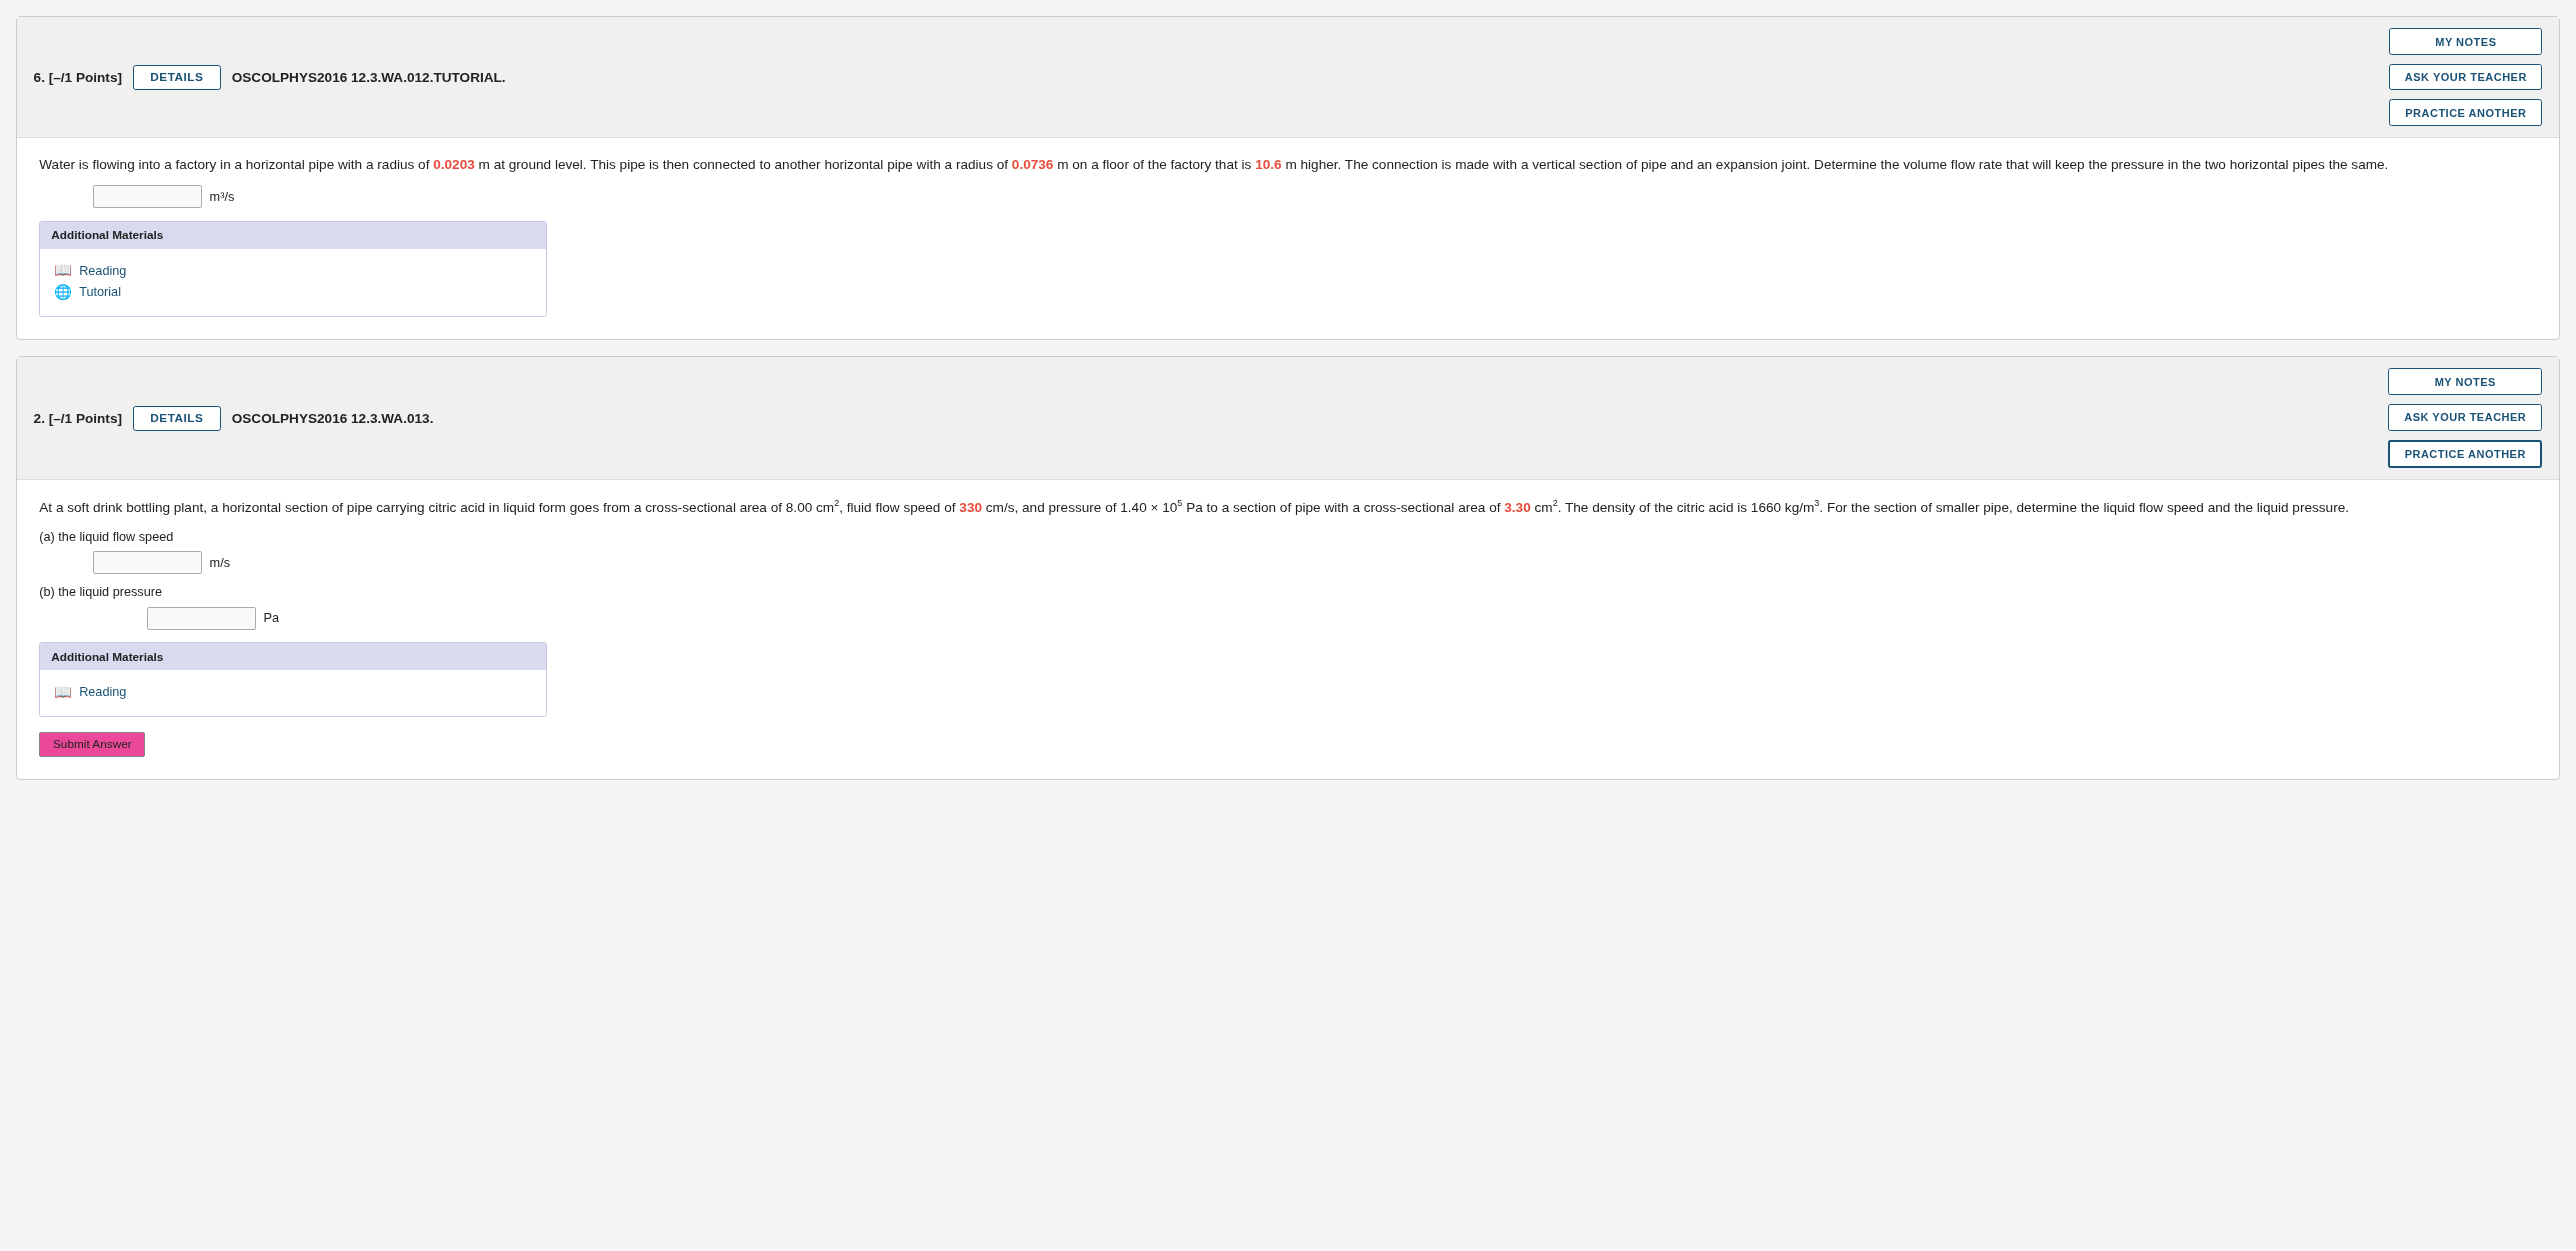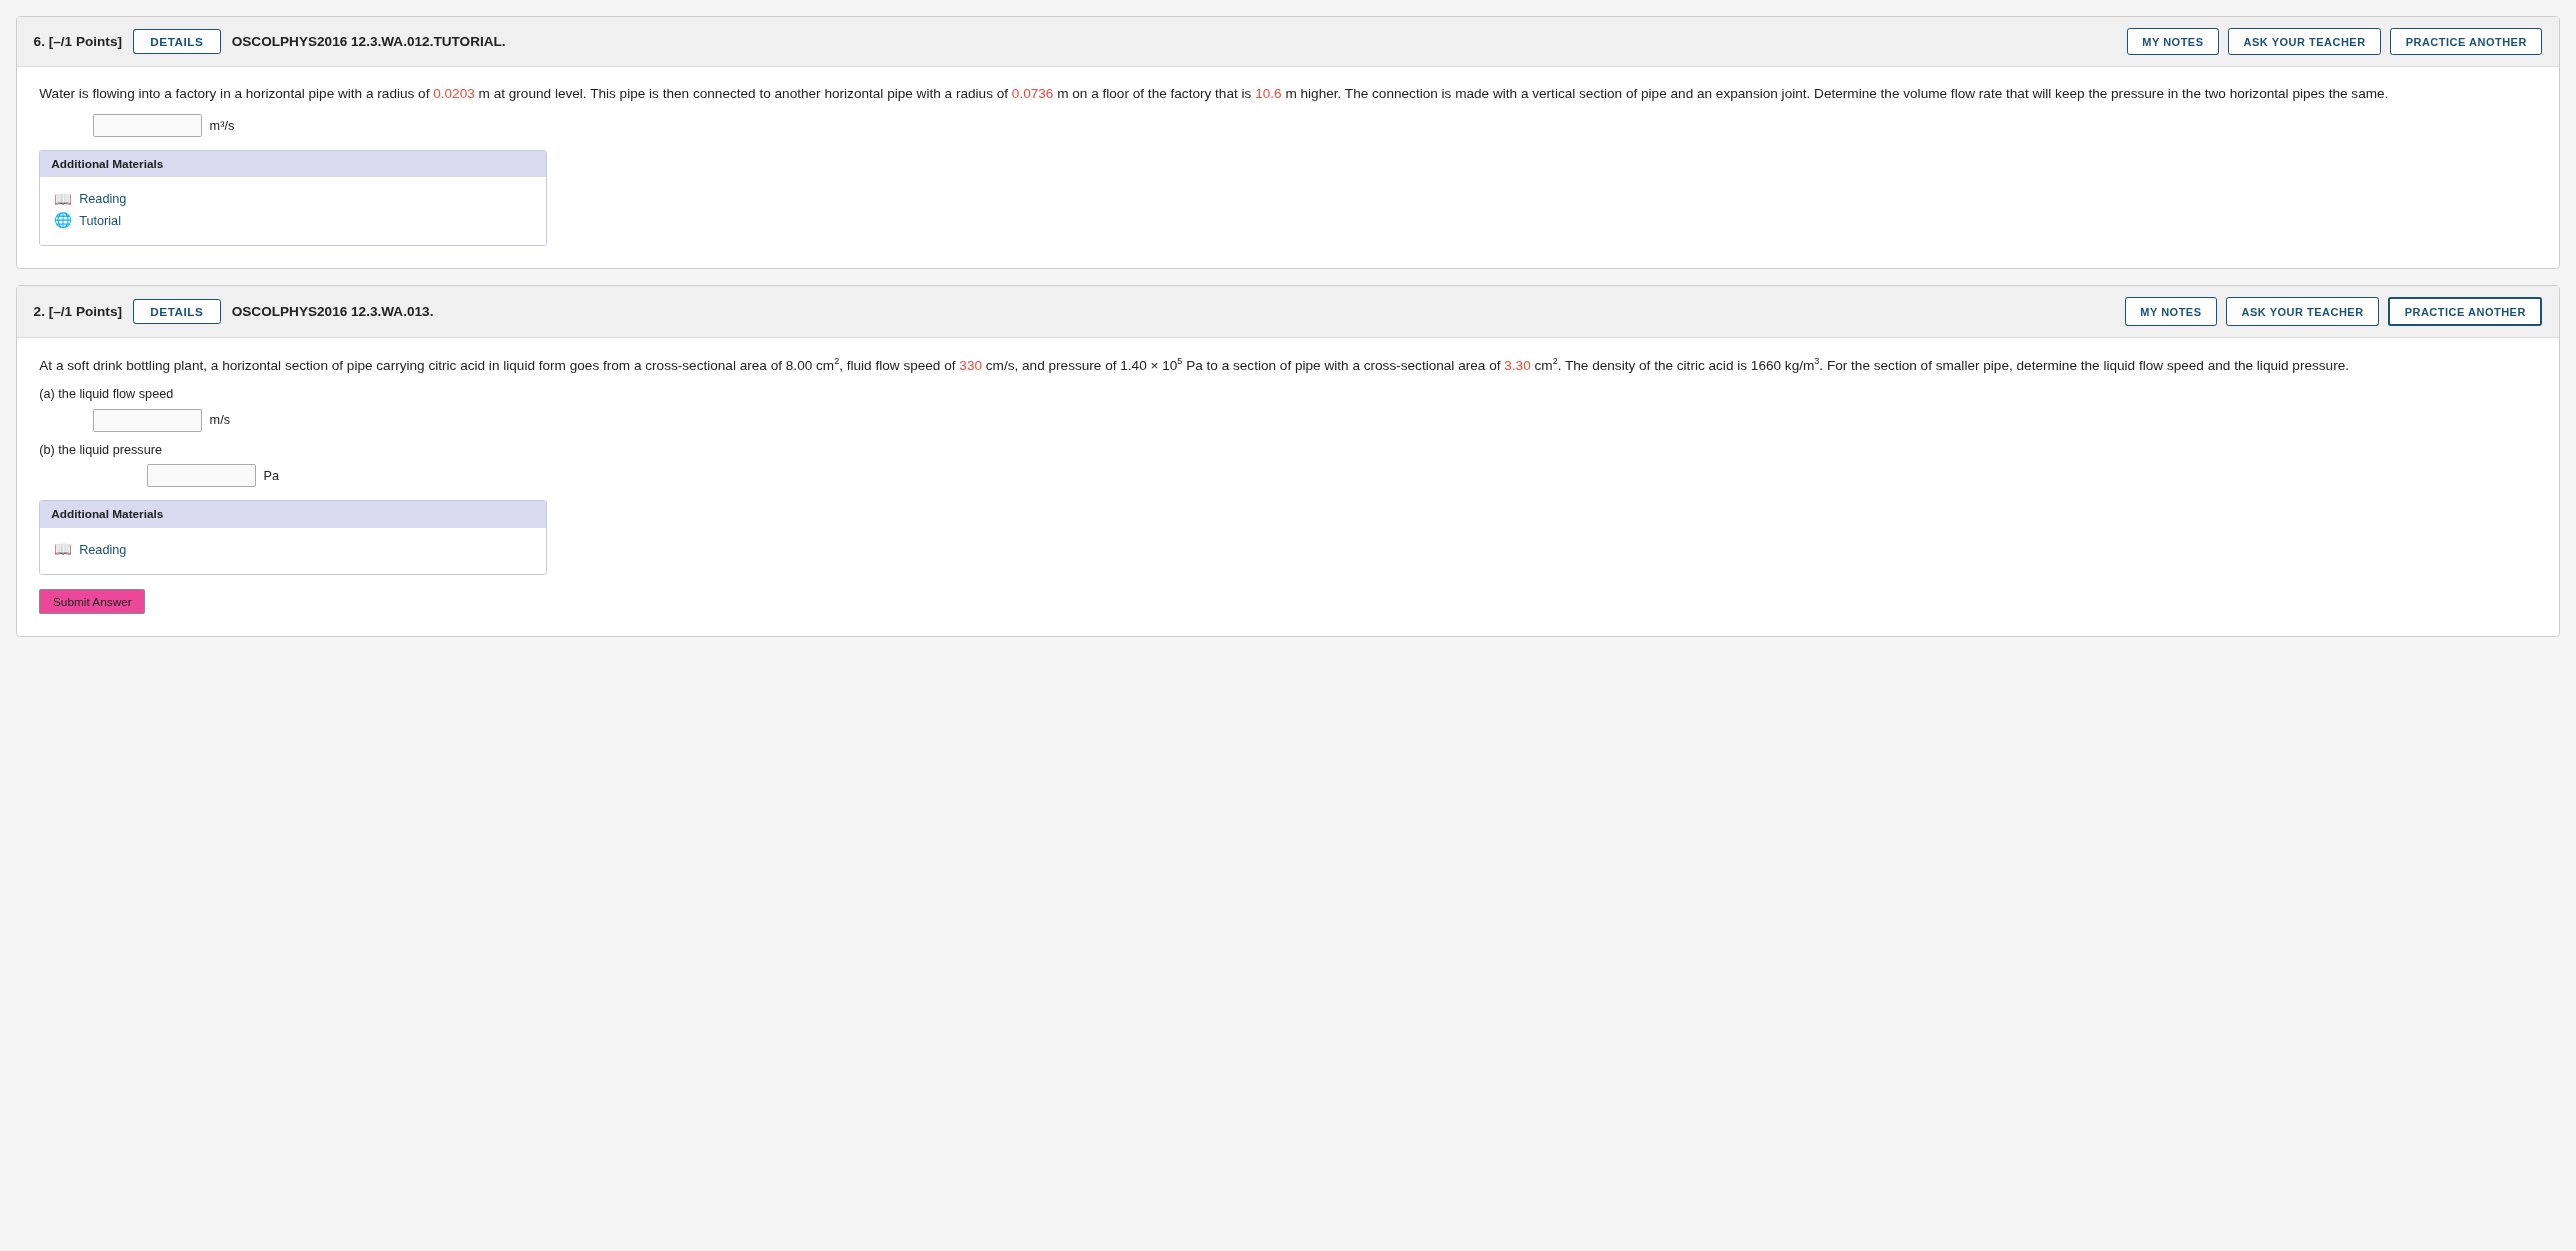--- a/index.html
+++ b/index.html
@@ -41,20 +41,21 @@
     }
     .question-code {
       font-weight: bold;
       font-size: 13.6px;
       flex: 1;
     }
     .header-actions {
       display: flex;
       gap: 9px;
       margin-left: auto;
+      flex-direction: column;
     }
     .action-btn {
       border: 1.8px solid #1a5276;
       background: #fff;
       color: #1a5276;
       font-weight: bold;
       font-size: 11px;
       padding: 6.3px 14.5px;
       cursor: pointer;
       border-radius: 2.7px;
@@ -65,21 +66,21 @@
       border-width: 2.7px;
     }
     .question-body {
       padding: 16.3px 22px 22px 22px;
     }
     .question-text {
       font-size: 13.6px;
       line-height: 1.6;
       margin-bottom: 9px;
     }
-    .highlight-red { color: #e74c3c; font-weight: normal; }
+    .highlight-red { color: #e74c3c; font-weight: bold; }
     .answer-row {
       display: flex;
       align-items: center;
       gap: 7.3px;
       margin: 7.3px 0 7.3px 54px;
     }
     .answer-input {
       width: 109px;
       border: 0.9px solid #aaa;
       border-radius: 1.8px;

